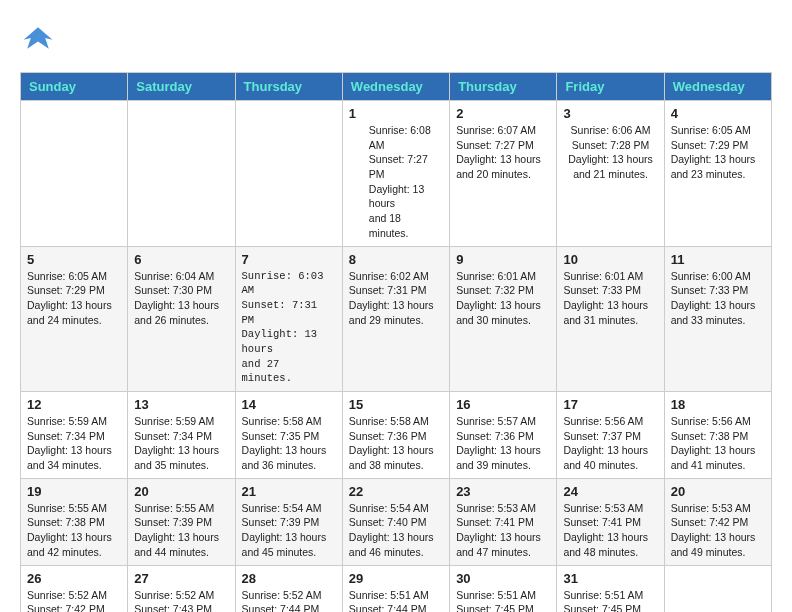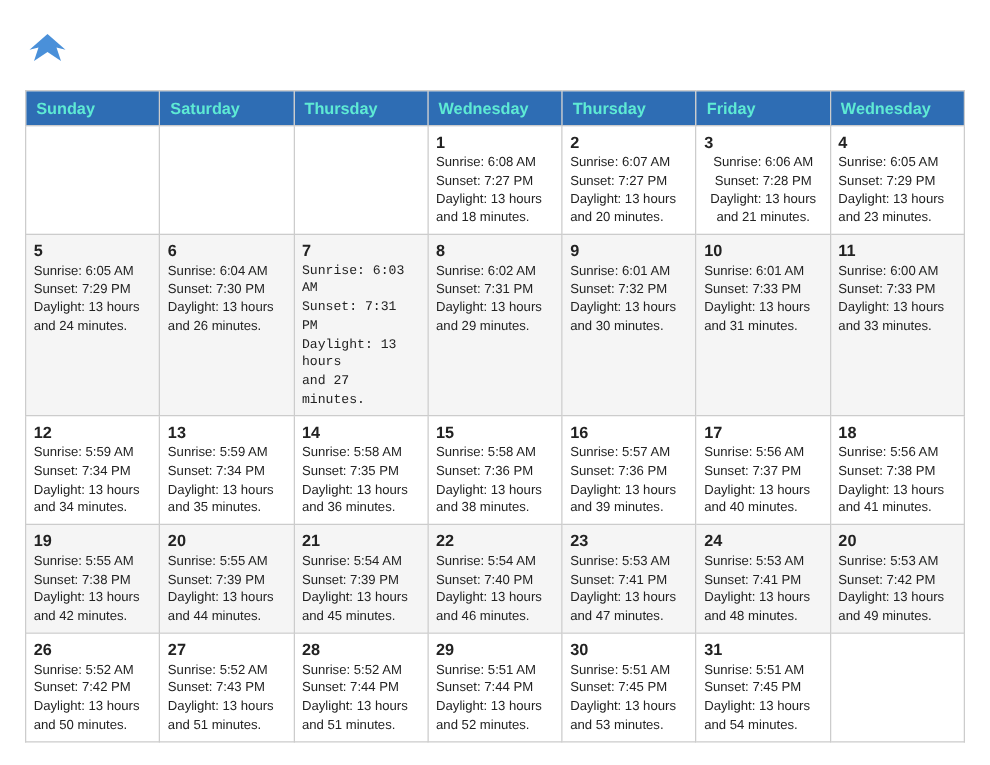--- a/index.html
+++ b/index.html
@@ -127,21 +127,21 @@
         <th>Wednesday</th>
       </tr>
   </thead>
   <tbody id="calendar-body">
   <tr>
         <td class="empty-cell"></td>
         <td class="empty-cell"></td>
         <td class="empty-cell"></td>
         <td>
           <span class="day-num">1</span>
-          <div class="day-info" style="white-space: pre-line;">Sunrise: 6:08 AM
+          <div class="day-info" style="white-space: pre-line; margin-left: 20px;">Sunrise: 6:08 AM
 Sunset: 7:27 PM
 Daylight: 13 hours
 and 18 minutes.</div>
         </td>
         <td>
           <span class="day-num">2</span>
           <div class="day-info" style="white-space: pre-line;">Sunrise: 6:07 AM
 Sunset: 7:27 PM
 Daylight: 13 hours
 and 20 minutes.</div>

